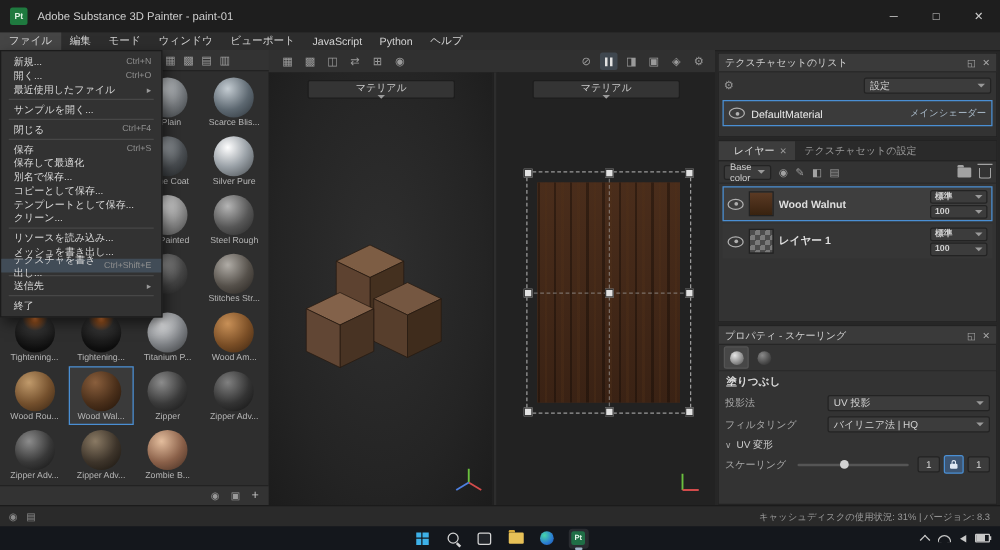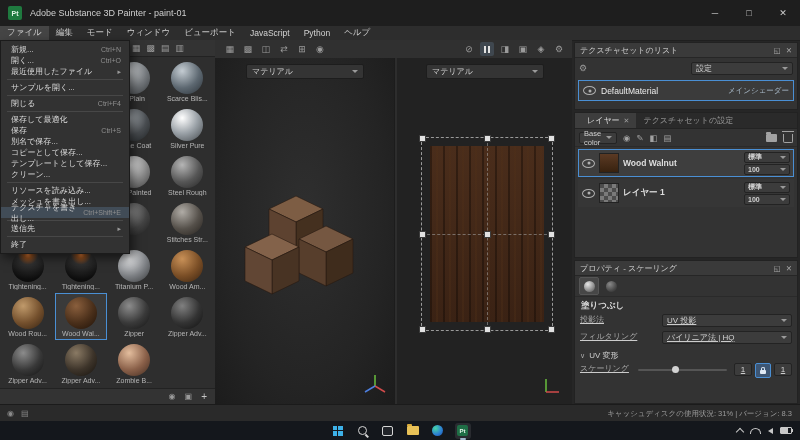--- a/index.html
+++ b/index.html
@@ -51,21 +51,21 @@
   .tbtn.active{background:#3f474f;color:#e4e4e4;}
   .pausebars{display:flex;gap:2px;}
   .pausebars i{display:block;width:2px;height:7px;background:#e2e2e2;}
 
   
   .vp3d{position:absolute;left:215px;top:58px;width:179px;height:346px;
         background:radial-gradient(ellipse at 50% 45%,#2f2f2f 0%,#242424 65%,#1c1c1c 100%);}
   .vsplit{position:absolute;left:394px;top:58px;width:3px;height:346px;background:#2d2d2d;border-left:1px solid #1c1c1c;border-right:1px solid #1c1c1c;}
   .vp2d{position:absolute;left:397px;top:58px;width:175px;height:346px;background:#222;}
   .matsel{position:absolute;height:15px;width:118px;background:#343434;border:1px solid #1d1d1d;border-radius:2px;
-          display:flex;align-items:center;justify-content:space-between;padding:0 5px;box-sizing:border-box;font-size:8px;color:#ccc;}
+          display:flex;align-items:center;justify-content:space-between;padding:0 5px;box-sizing:border-box;font-size:8px;color:#ccc;flex-direction:column;}
   .caret{width:0;height:0;border-left:3px solid transparent;border-right:3px solid transparent;border-top:3px solid #9a9a9a;}
 
   .tex2d{position:absolute;left:430px;top:146px;width:114px;height:176px;background-color:#44291a;
          background-image:repeating-linear-gradient(90deg,rgba(15,8,4,.4) 0 2px,transparent 2px 6px,rgba(80,48,24,.35) 6px 8px,transparent 8px 13px),
                           linear-gradient(180deg,#4a2d1b,#3a2214);}
   .gzrect{position:absolute;left:421px;top:137px;width:132px;height:194px;border:1px dashed #9a9a9a;box-sizing:border-box;}
   .gzline-v{position:absolute;left:50%;top:0;bottom:0;border-left:1px dashed rgba(170,170,170,.55);}
   .gzline-h{position:absolute;top:50%;left:0;right:0;border-top:1px dashed rgba(170,170,170,.55);}
   .hdl{position:absolute;width:5px;height:5px;background:#e2e2e2;border:1px solid #3c3c3c;box-sizing:content-box;}
 
@@ -105,21 +105,21 @@
                   background-size:8px 8px;background-position:0 0,4px 4px;}
   .lname{font-size:8.5px;color:#dedede;flex:1;white-space:nowrap;overflow:hidden;}
   .lctl{width:46px;display:flex;flex-direction:column;gap:1px;}
   .mini{height:11px;font-size:7px;padding:0 3px;}
 
   .ptabbtn{width:18px;height:16px;display:flex;align-items:center;justify-content:center;border-radius:2px;margin-right:3px;}
   .ptabbtn.active{background:#474747;border:1px solid #555;}
   .sphico{width:11px;height:11px;border-radius:50%;background:radial-gradient(circle at 35% 30%,#e6e6e6,#8a8a8a 60%,#4c4c4c);}
   .sphico.dim{background:radial-gradient(circle at 35% 30%,#8a8a8a,#4a4a4a 60%,#262626);}
   .sect{font-size:8.5px;font-weight:bold;color:#dcdcdc;padding:3px 6px 2px 6px;}
-  .prow{height:17px;display:flex;align-items:flex-start;padding:0 5px;text-decoration:underline;}
+  .prow{height:17px;display:flex;align-items:center;padding:0 5px;}
   .plabel{width:82px;font-size:8px;color:#a8a8a8;white-space:nowrap;overflow:hidden;flex:none;}
   .pctl{flex:1;height:13px;}
   .chevtxt{font-size:7px;color:#a8a8a8;}
   .slider{flex:1;height:13px;display:flex;align-items:center;margin-right:4px;}
   .strack{position:relative;width:100%;height:2px;background:#555;border-radius:1px;}
   .sthumb{position:absolute;left:38%;top:-3px;width:7px;height:7px;background:#d2d2d2;border-radius:50%;}
   .valbox{width:18px;height:13px;background:#3c3c3c;border:1px solid #232323;border-radius:2px;font-size:8px;color:#d8d8d8;
           display:flex;align-items:center;justify-content:center;margin-left:3px;box-sizing:border-box;}
   .lockbtn{width:14px;height:13px;background:#3d5674;border:1px solid #4a8fd4;border-radius:2px;margin-left:3px;
            display:flex;align-items:center;justify-content:center;}
@@ -325,26 +325,26 @@
         <span>サンプルを開く...</span>
         <span class="sc"></span>
       </div>
     <div class="msep"></div>
     <div class="mi">
         <span>閉じる</span>
         <span class="sc">Ctrl+F4</span>
       </div>
     <div class="msep"></div>
     <div class="mi">
-        <span>保存して最適化</span>
-        <span class="sc"></span>
-      </div>
-    <div class="mi">
         <span>保存</span>
         <span class="sc">Ctrl+S</span>
+      </div>
+    <div class="mi">
+        <span>保存して最適化</span>
+        <span class="sc"></span>
       </div>
     <div class="mi">
         <span>別名で保存...</span>
         <span class="sc"></span>
       </div>
     <div class="mi">
         <span>コピーとして保存...</span>
         <span class="sc"></span>
       </div>
     <div class="mi">

